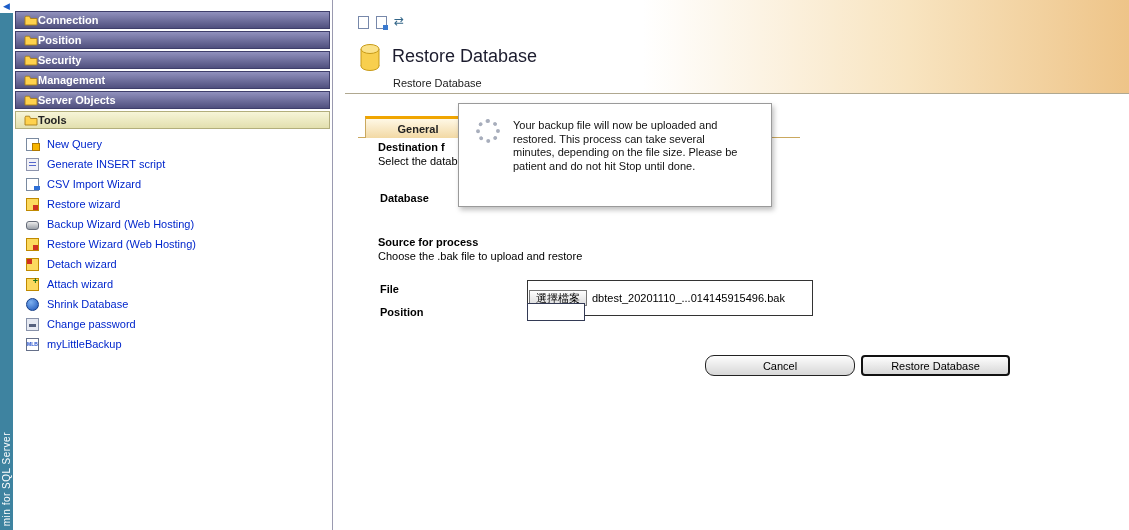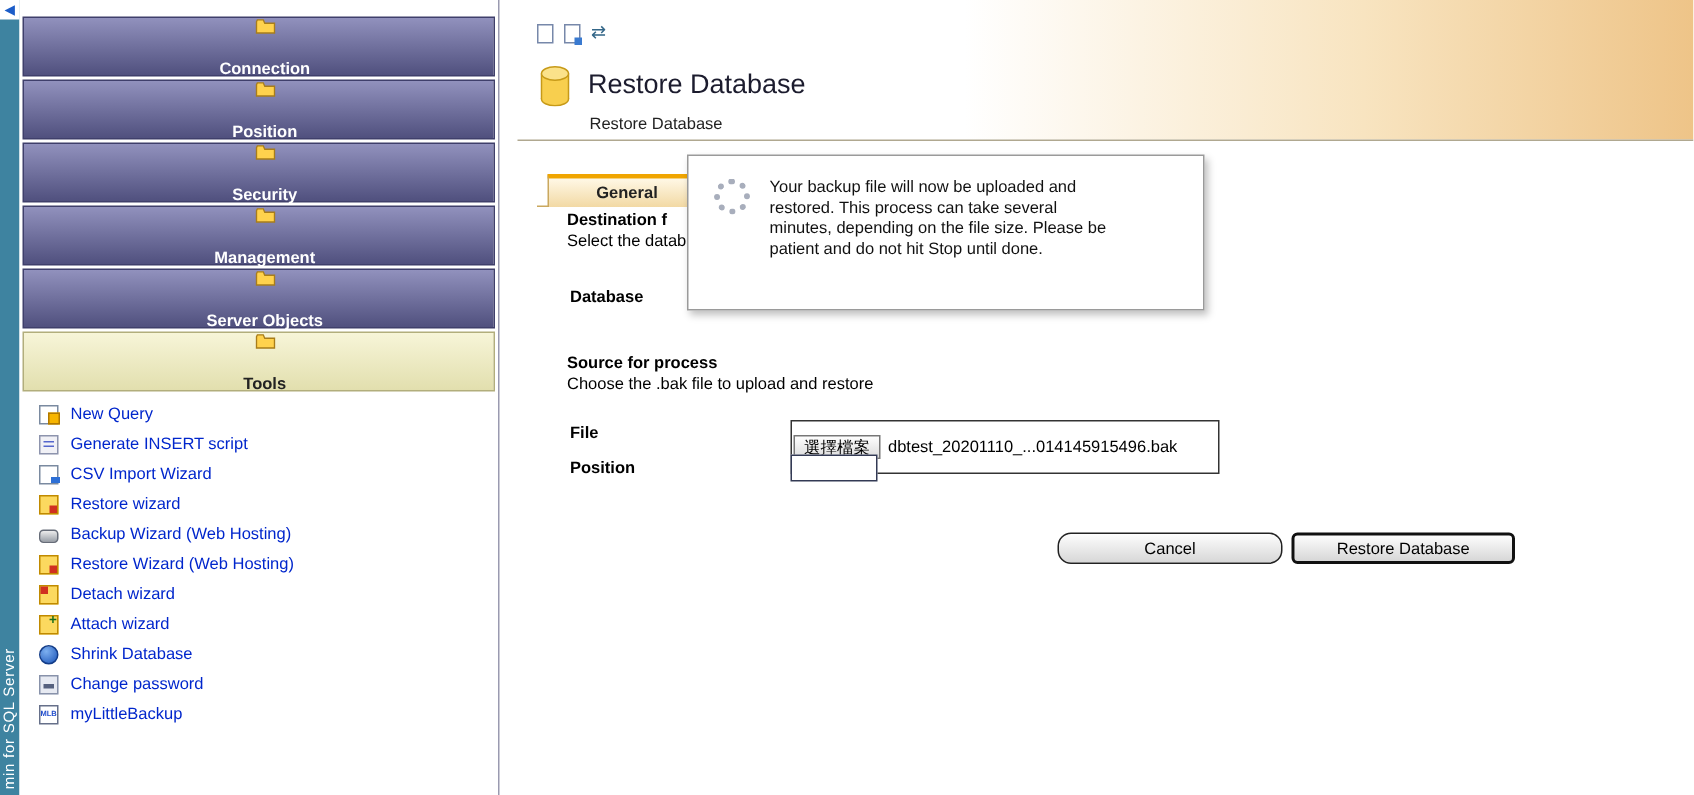--- a/index.html
+++ b/index.html
@@ -9,23 +9,23 @@
   
   .edge-strip { position:absolute; left:0; top:0; width:13px; height:530px; background:#3e83a0; }
   .collapse-btn { position:absolute; left:0; top:0; width:13px; height:13px; background:#fff;
     color:#1b5cc8; font-size:9px; line-height:13px; text-align:center; cursor:pointer; }
   .edge-label { position:absolute; left:1px; bottom:4px; writing-mode:vertical-rl;
     transform:rotate(180deg); color:#fff; font-size:10px; letter-spacing:.5px; white-space:nowrap; }
 
   
   .sidebar { position:absolute; left:13px; top:0; width:320px; height:530px; background:#fff;
     border-right:1px solid #9a9ab0; padding-top:11px; }
-  .acc-header { height:40px; margin:0 2px 2px 2px; display:flex; align-items:center; gap:17px;
+  .acc-header { height:18px; margin:0 2px 2px 2px; display:flex; align-items:center; gap:0;
     padding-left:8px; background:linear-gradient(#9191bd,#50507e); border:1px solid #3f3f6b;
-    color:#fff; font-weight:bold; font-size:11px; cursor:pointer;flex-direction:column; }
+    color:#fff; font-weight:bold; font-size:11px; cursor:pointer; }
   .acc-header.tools { background:linear-gradient(#f7f5d8,#e2dfae); border:1px solid #b2ae7c; color:#222; }
   .folder-icon { display:inline-flex; }
 
   .tool-items { margin-top:5px; }
   .tool-item { height:20px; display:flex; align-items:center; gap:8px; padding-left:13px;
     font-size:11px; color:#0026cc; cursor:pointer; white-space:nowrap; }
 
   .mi { width:13px; height:13px; flex:0 0 13px; position:relative; display:inline-block; }
   .mi::after { content:""; position:absolute; }
   .mi-newquery { background:#fff; border:1px solid #7a8aa0; }
@@ -65,21 +65,21 @@
   .tab { position:absolute; left:365px; top:116px; width:106px; height:22px; z-index:1;
     background:linear-gradient(#fff8e6,#f2d9a4); border:1px solid #caa85e; border-top:3px solid #f0a500;
     border-bottom:none; font-weight:bold; font-size:11px; color:#222;
     display:flex; align-items:center; justify-content:center; cursor:pointer; }
   .tab-strip { position:absolute; left:358px; top:137px; width:442px; height:1px; background:#caa85e; }
 
   .h-bold { position:absolute; font-size:11px; font-weight:bold; color:#000; white-space:nowrap; }
   .h-sub  { position:absolute; font-size:11px; color:#000; white-space:nowrap; }
 
   
-  .popup { position:absolute; left:458px; top:103px; width:345px; height:104px; background:#fff;
+  .popup { position:absolute; left:458px; top:103px; width:314px; height:104px; background:#fff;
     border:1px solid #9a9a9a; box-shadow:2px 3px 5px rgba(0,0,0,.25); z-index:5; }
   .spinner { position:absolute; left:17px; top:15px; width:24px; height:24px;
     border:4px dotted #a8aebc; border-radius:50%; }
   .popup-text { position:absolute; left:54px; top:15px; font-size:11px; line-height:13.5px; color:#111; }
 
   
   .file-box { position:absolute; left:527px; top:280px; width:286px; height:36px;
     border:1px solid #333; background:#fff; display:flex; align-items:center; cursor:pointer; }
   .choose-btn { margin-left:1px; height:16px; padding:0 6px; border:1px solid #777;
     background:linear-gradient(#fefefe,#dcdcdc); font-size:11px; display:flex; align-items:center; cursor:pointer; }

